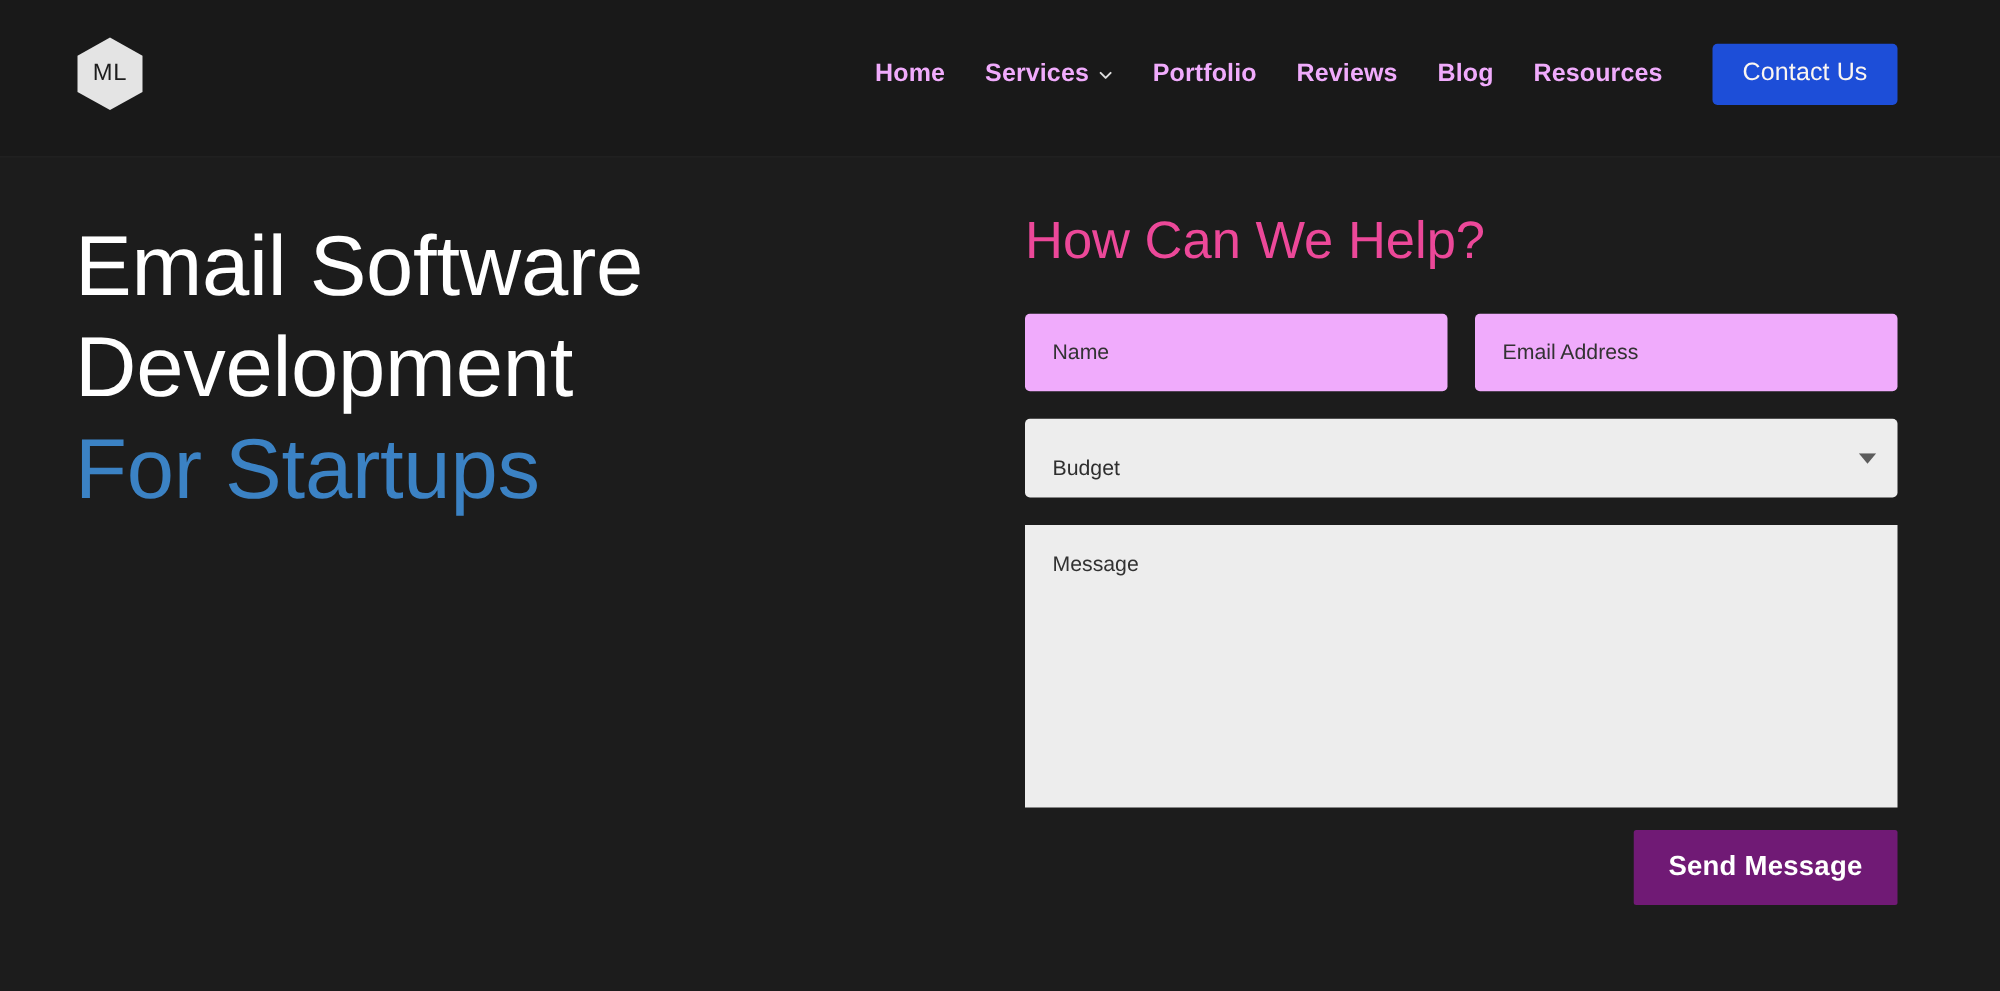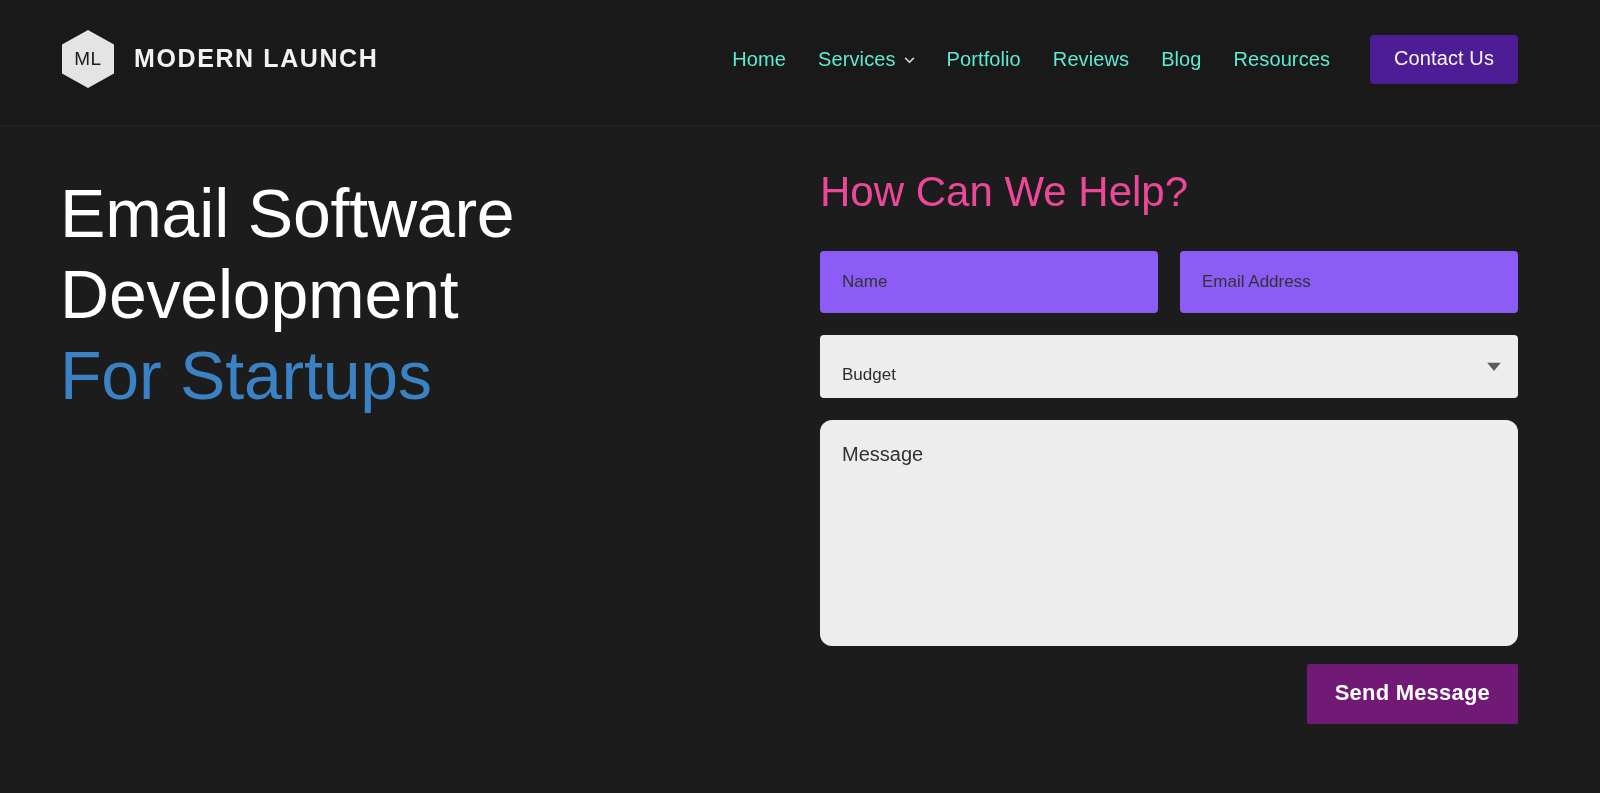--- a/index.html
+++ b/index.html
@@ -77,43 +77,43 @@
 
   .nav {
     display: flex;
     align-items: center;
     gap: 0;
     margin-top: -6px;
   }
 
   .nav-item {
     font-size: 20px;
-    font-weight: 400;
-    color: #5eead4;
+    font-weight: 700;
+    color: #f0abfc;
     padding: 6px 16px;
     white-space: nowrap;
     display: flex;
     align-items: center;
     gap: 8px;
     cursor: pointer;
     letter-spacing: 0.1px;
   }
 
   .chev {
     display: inline-block;
     width: 11px;
     height: 11px;
     position: relative;
     top: 1px;
   }
   .chev svg { display: block; }
 
   .contact-btn {
     margin-left: 24px;
-    background: #4c1d95;
+    background: #1d4ed8;
     color: #fbf6f1;
     font-size: 20px;
     font-weight: 400;
     letter-spacing: 0.1px;
     padding: 12px 24px 14px;
     border: none;
     border-radius: 4px;
     cursor: pointer;
     white-space: nowrap;
     font-family: "Liberation Sans", sans-serif;
@@ -163,21 +163,21 @@
     letter-spacing: 0px;
   }
 
   .form-row {
     display: flex;
     gap: 22px;
     margin-bottom: 22px;
   }
 
   .field {
-    background: #8b5cf6;
+    background: #f0abfc;
     border: none;
     border-radius: 4px;
     font-family: "Liberation Sans", sans-serif;
     font-size: 17px;
     color: #2e2e2e;
     padding: 0 22px;
     height: 62px;
     width: 100%;
     outline: none;
   }
@@ -214,23 +214,23 @@
     transform: translateY(-50%);
     pointer-events: none;
     width: 14px;
     height: 9px;
   }
   .select-caret svg { display: block; }
 
   .textarea-field {
     background: #ededed;
     border: none;
-    border-radius: 12px;
-    font-family: "Liberation Sans", sans-serif;
-    font-size: 20px;
+    border-radius: 0;
+    font-family: "Liberation Sans", sans-serif;
+    font-size: 17px;
     color: #404040;
     padding: 20px 22px;
     height: 226px;
     width: 100%;
     outline: none;
     resize: none;
     line-height: 1.4;
   }
   .textarea-field::placeholder { color: #323232; opacity: 1; }
 
@@ -260,21 +260,20 @@
 
   <div class="header">
 
     <div class="brand">
       <span class="logo-hex">
         <svg width="56" height="60" viewBox="0 0 56 60" aria-hidden="true">
           <polygon points="28,1 54,15.5 54,44.5 28,59 2,44.5 2,15.5" fill="#e4e4e4"></polygon>
         </svg>
         <span class="hex-label">ML</span>
       </span>
-      <span class="brand-name">MODERN LAUNCH</span>
     </div>
 
     <div class="nav">
 
       <div class="nav-item">
         <span>Home</span>
       </div>
 
       <div class="nav-item">
         <span>Services</span>

